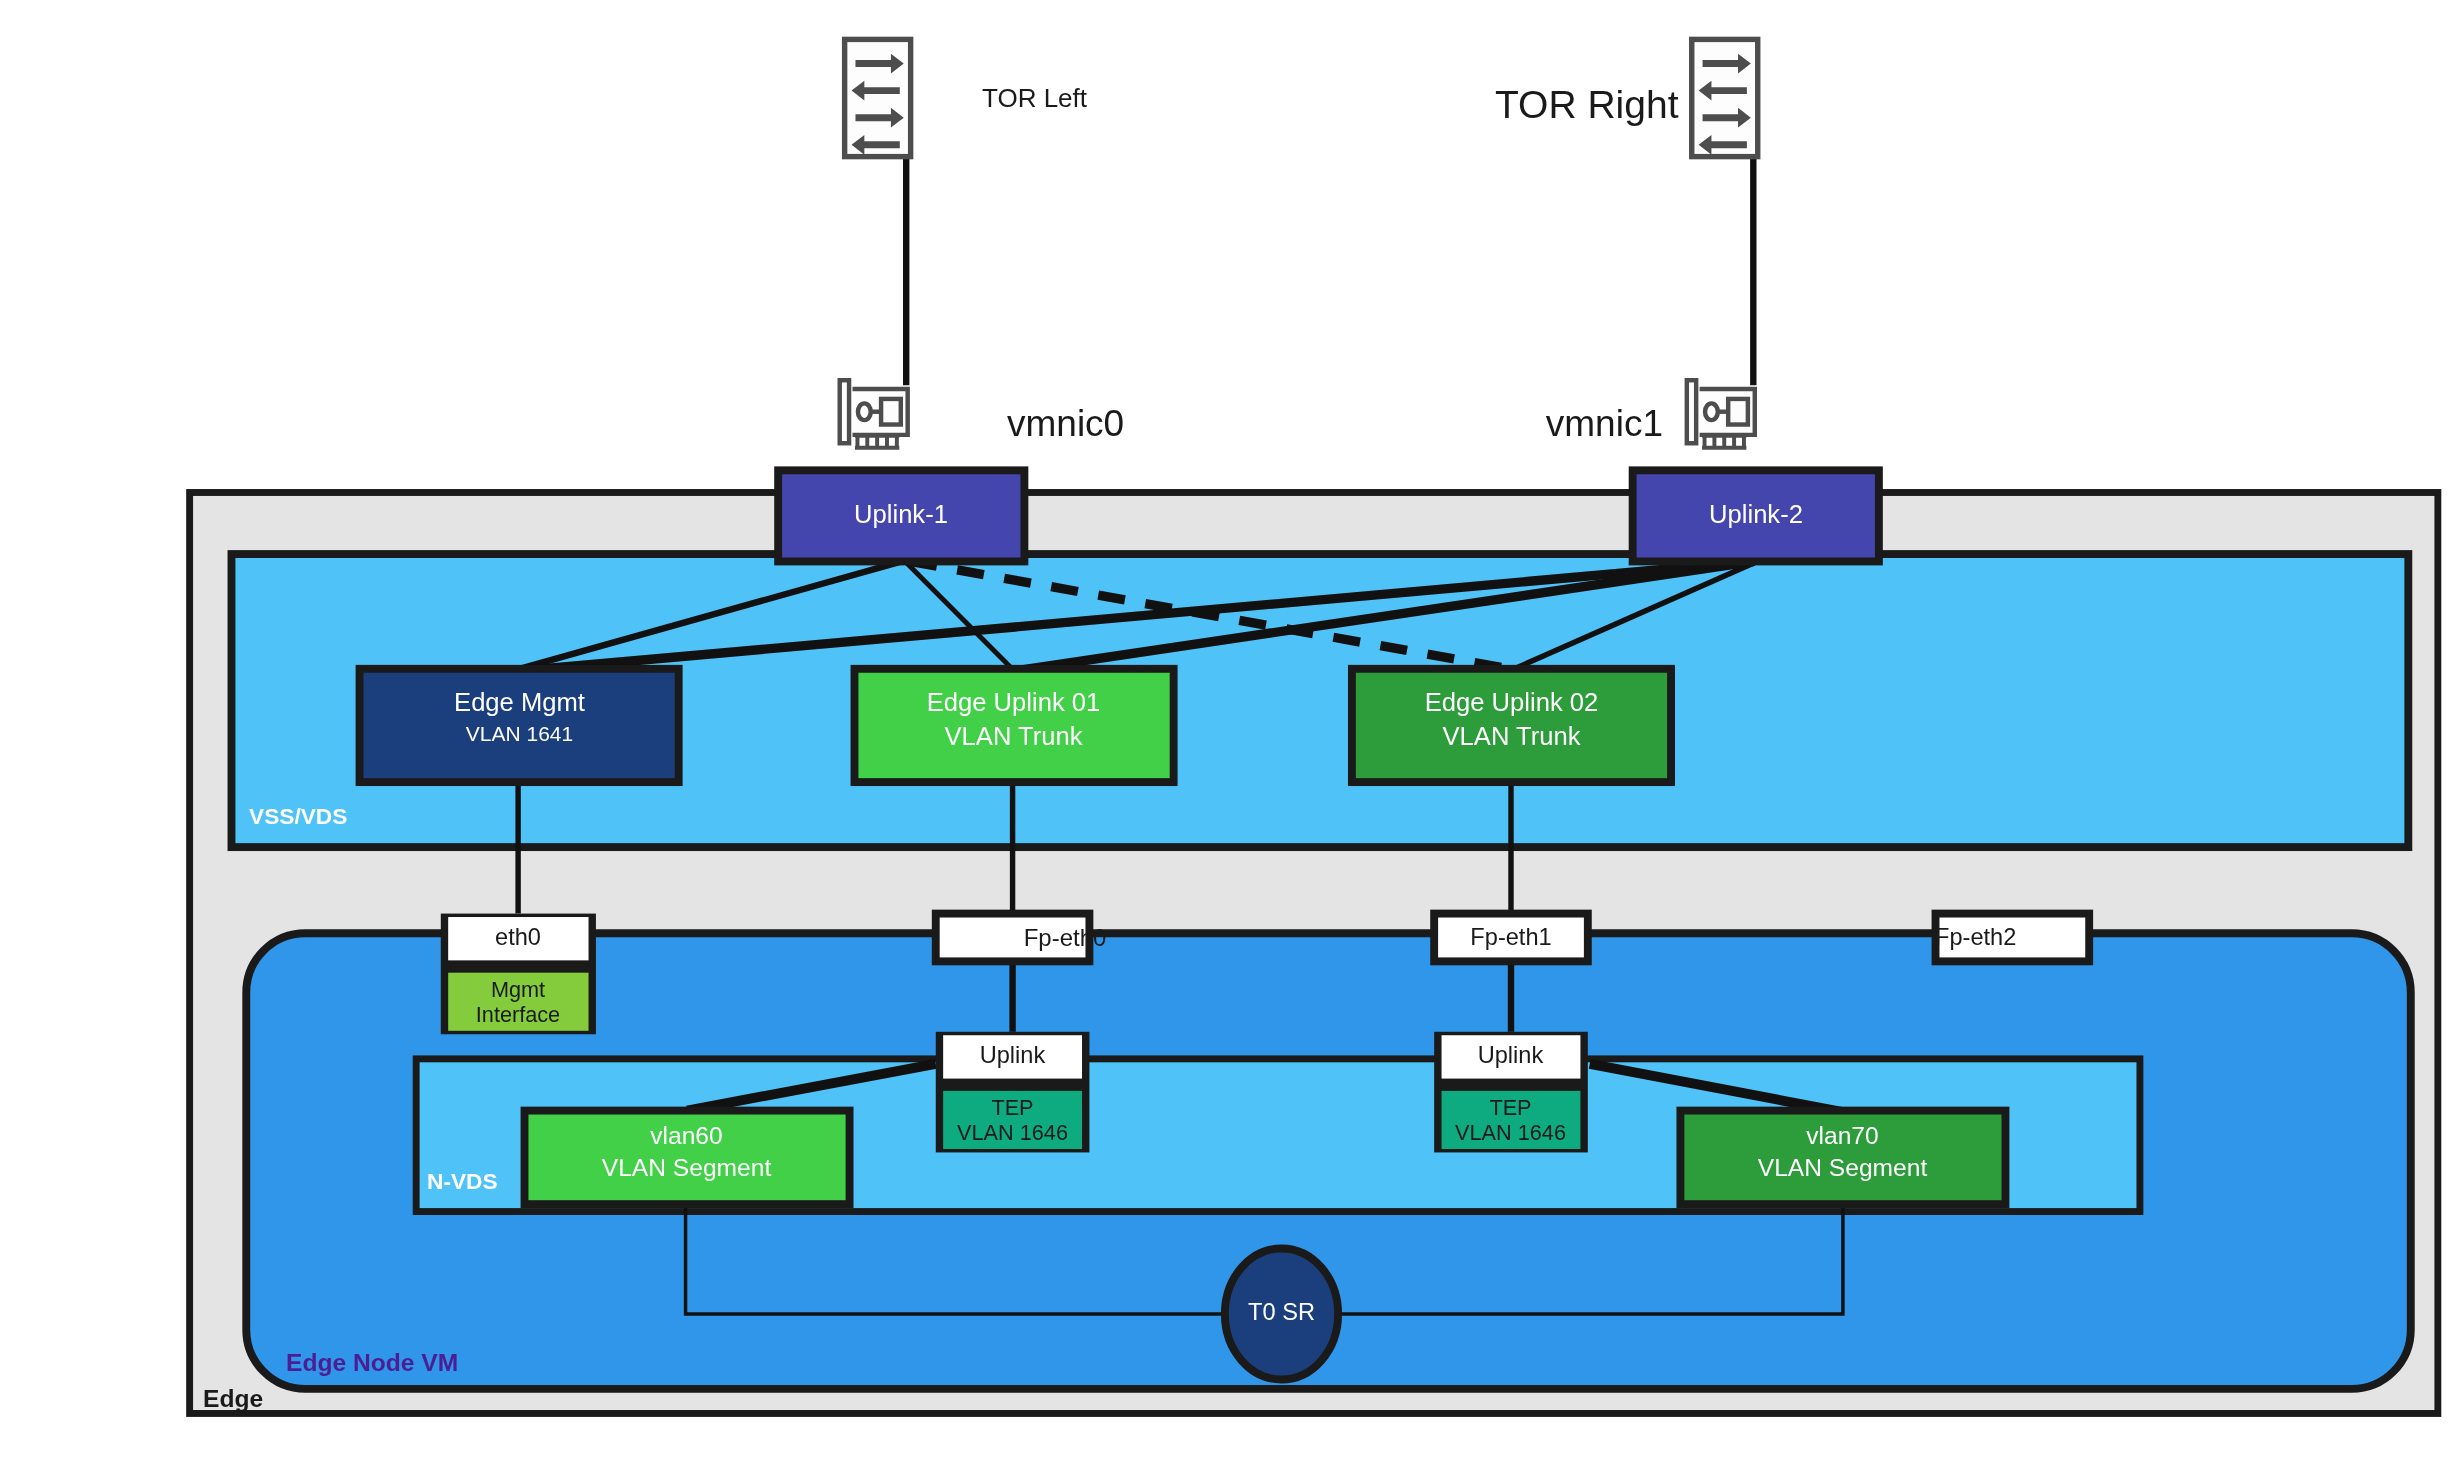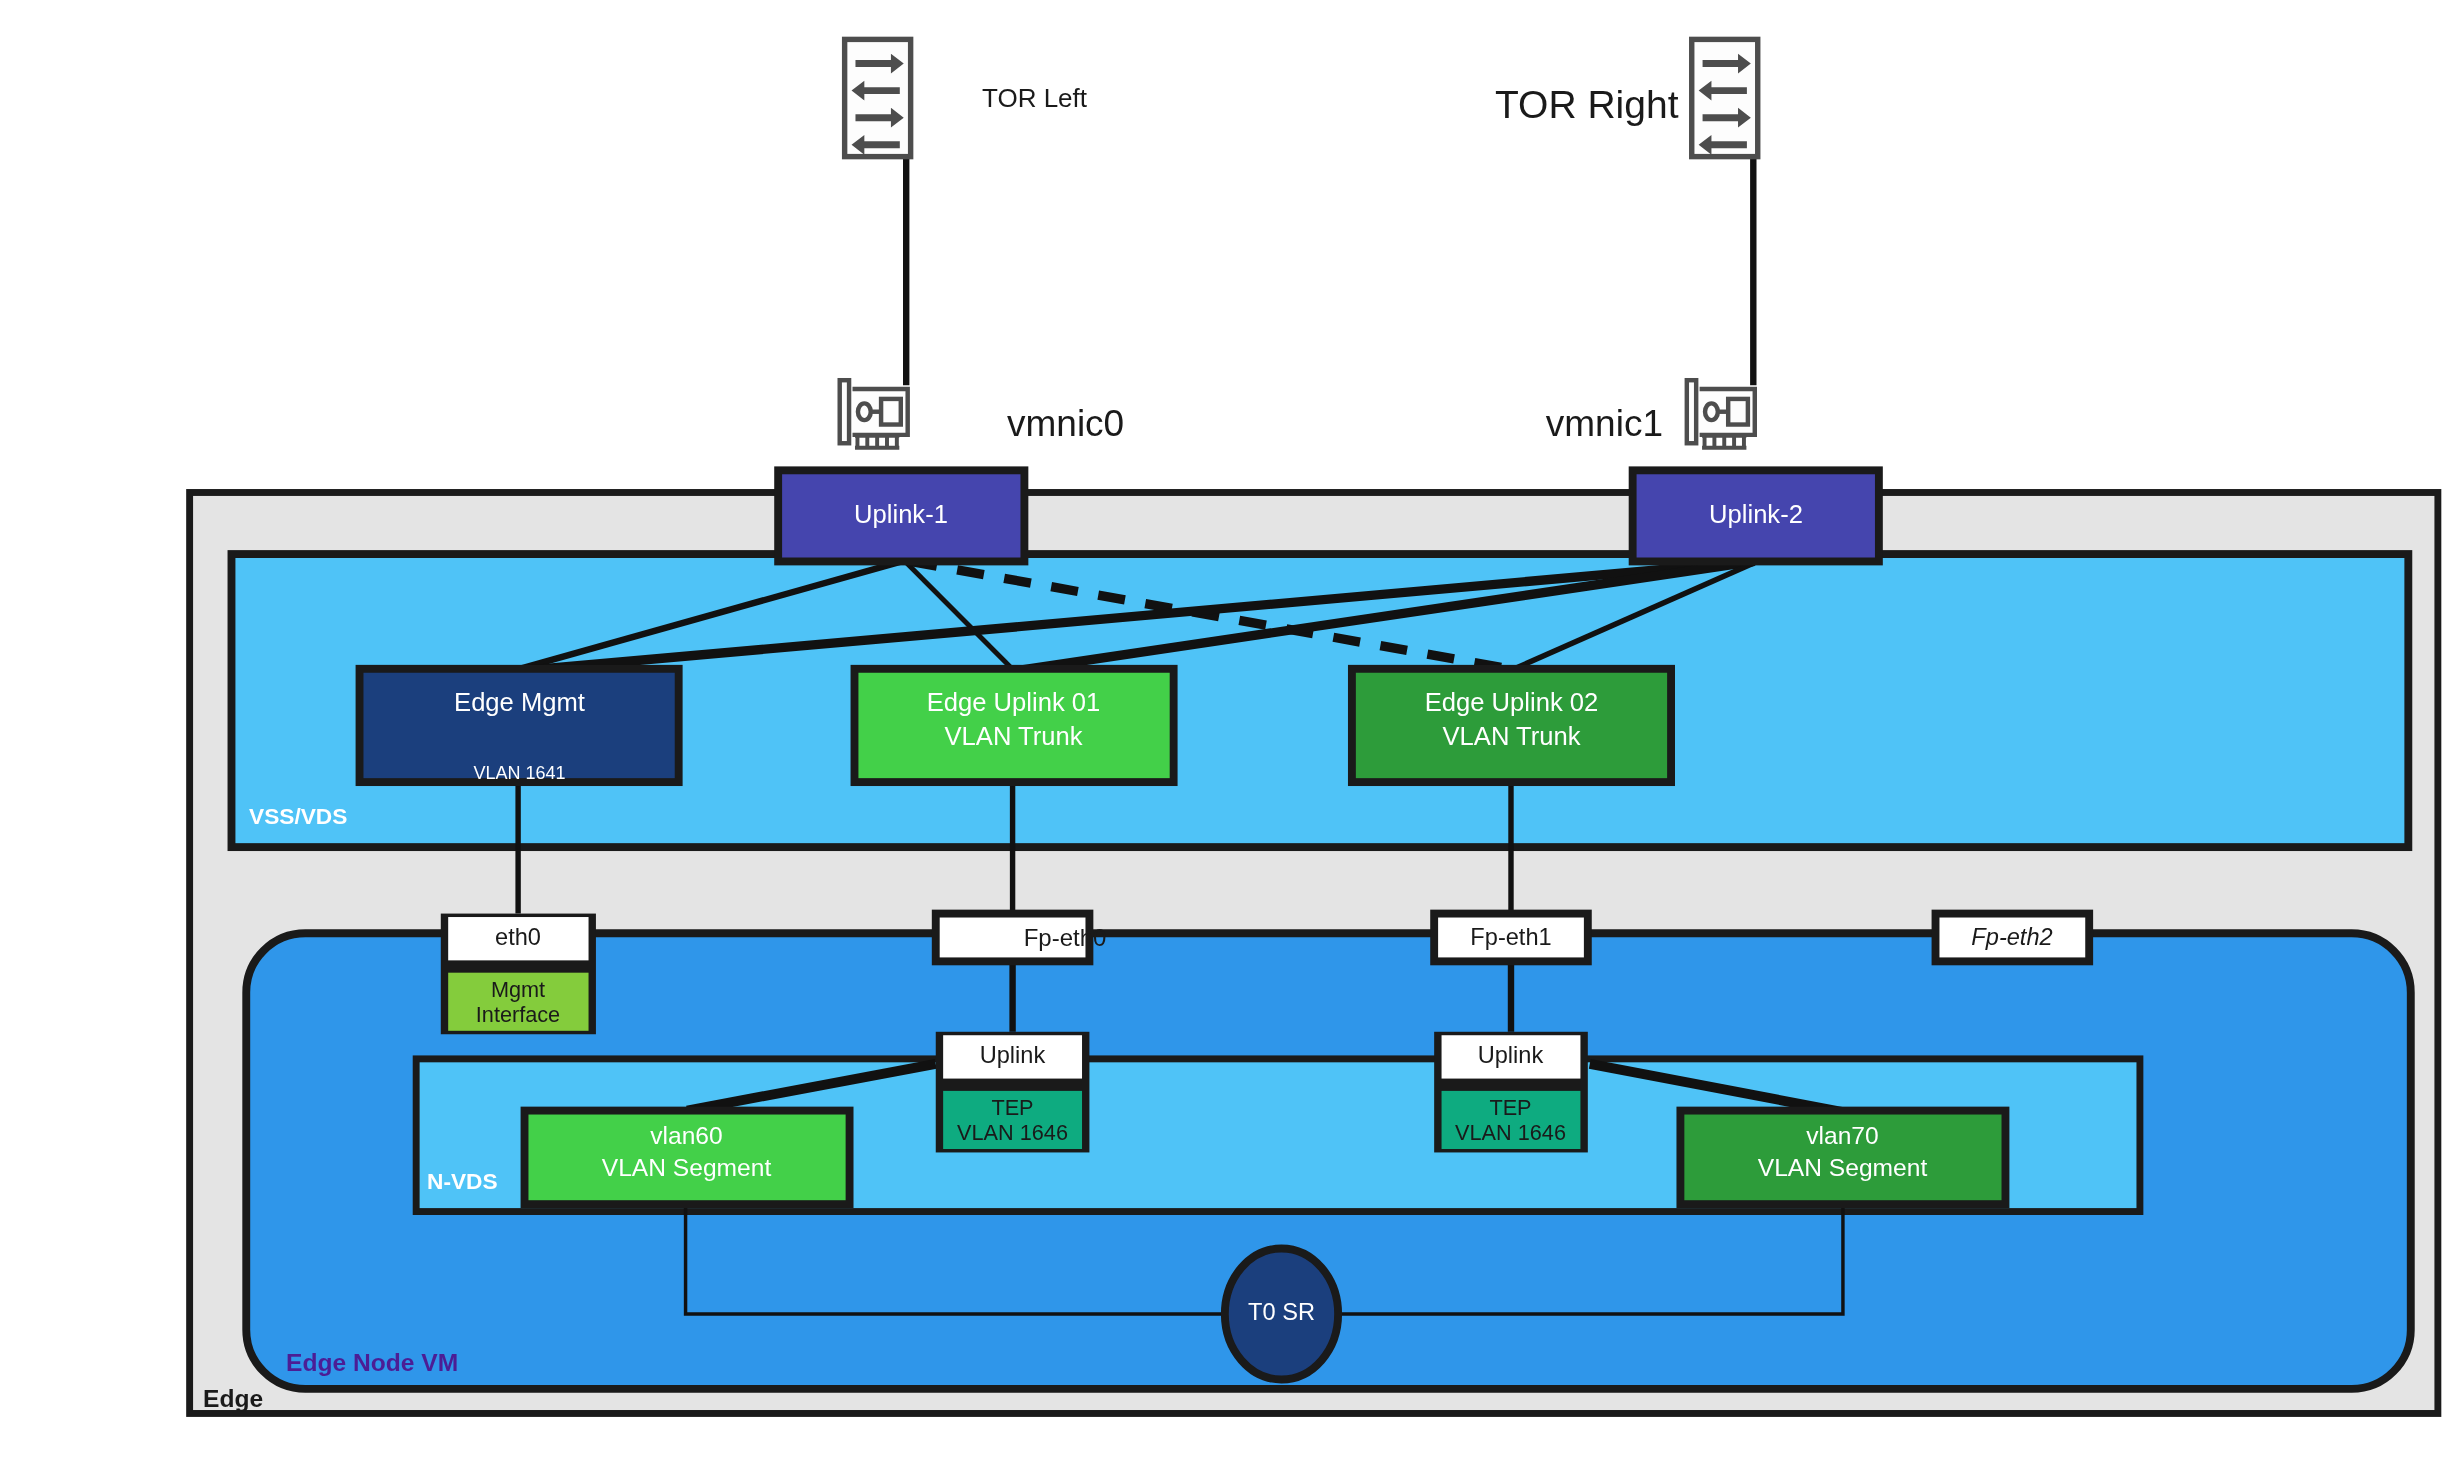--- a/index.html
+++ b/index.html
@@ -118,35 +118,35 @@
 
   <div class="lbl" style="left:983px;top:403px;font-size:37px;color:#1a1a1a;margin-left:24px;">vmnic0</div>
   <div class="lbl" style="left:1525px;top:403px;font-size:37px;color:#1a1a1a;text-align:right;width:138px;">vmnic1</div>
 
   <div class="lbl" style="left:778px;top:500px;width:246px;text-align:center;font-size:25.6px;color:#ffffff;">Uplink-1</div>
   <div class="lbl" style="left:1633px;top:500px;width:246px;text-align:center;font-size:25.6px;color:#ffffff;">Uplink-2</div>
 
   <div class="lbl" style="left:249px;top:803px;font-size:22.7px;font-weight:bold;color:#ffffff;">VSS/VDS</div>
 
   <div class="lbl" style="left:360px;top:688px;width:319px;text-align:center;font-size:25.6px;color:#ffffff;">Edge Mgmt</div>
-  <div class="lbl" style="left:360px;top:722px;width:319px;text-align:center;font-size:18px;color:#ffffff;margin-top:41px;">VLAN 1641</div>
+  <div class="lbl" style="left:360px;top:722px;width:319px;text-align:center;font-size:21px;color:#ffffff;">VLAN 1641</div>
 
   <div class="lbl" style="left:854px;top:688px;width:319px;text-align:center;font-size:25.6px;color:#ffffff;">Edge Uplink 01</div>
   <div class="lbl" style="left:854px;top:722px;width:319px;text-align:center;font-size:25.6px;color:#ffffff;">VLAN Trunk</div>
 
   <div class="lbl" style="left:1352px;top:688px;width:319px;text-align:center;font-size:25.6px;color:#ffffff;">Edge Uplink 02</div>
   <div class="lbl" style="left:1352px;top:722px;width:319px;text-align:center;font-size:25.6px;color:#ffffff;">VLAN Trunk</div>
 
   <div class="lbl" style="left:286px;top:1349px;font-size:24.6px;font-weight:bold;color:#4c1d95;">Edge Node VM</div>
   <div class="lbl" style="left:203px;top:1385px;font-size:24.6px;font-weight:bold;color:#1a1a1a;">Edge</div>
 
   <div class="lbl" style="left:448px;top:924px;width:140px;text-align:center;font-size:23.6px;color:#1a1a1a;">eth0</div>
   <div class="lbl" style="left:988px;top:924px;width:154px;text-align:center;font-size:24px;color:#1a1a1a;">Fp-eth0</div>
   <div class="lbl" style="left:1434px;top:924px;width:154px;text-align:center;font-size:23.6px;color:#1a1a1a;">Fp-eth1</div>
-  <div class="lbl" style="left:1935px;top:924px;width:154px;text-align:center;font-size:23.6px;color:#1a1a1a;font-style:italic;">Fp-eth2</div>
+  <div class="lbl" style="left:1935px;top:924px;width:154px;text-align:left;font-size:23.6px;color:#1a1a1a;">Fp-eth2</div>
 
   <div class="lbl" style="left:448px;top:977px;width:140px;text-align:center;font-size:21.7px;color:#1a1a1a;">Mgmt</div>
   <div class="lbl" style="left:448px;top:1002px;width:140px;text-align:center;font-size:21.7px;color:#1a1a1a;">Interface</div>
 
   <div class="lbl" style="left:943px;top:1042px;width:139px;text-align:center;font-size:23.6px;color:#1a1a1a;">Uplink</div>
   <div class="lbl" style="left:943px;top:1095px;width:139px;text-align:center;font-size:21.7px;color:#1a1a1a;">TEP</div>
   <div class="lbl" style="left:943px;top:1120px;width:139px;text-align:center;font-size:21.7px;color:#1a1a1a;">VLAN 1646</div>
 
   <div class="lbl" style="left:1441px;top:1042px;width:139px;text-align:center;font-size:23.6px;color:#1a1a1a;">Uplink</div>
   <div class="lbl" style="left:1441px;top:1095px;width:139px;text-align:center;font-size:21.7px;color:#1a1a1a;">TEP</div>

